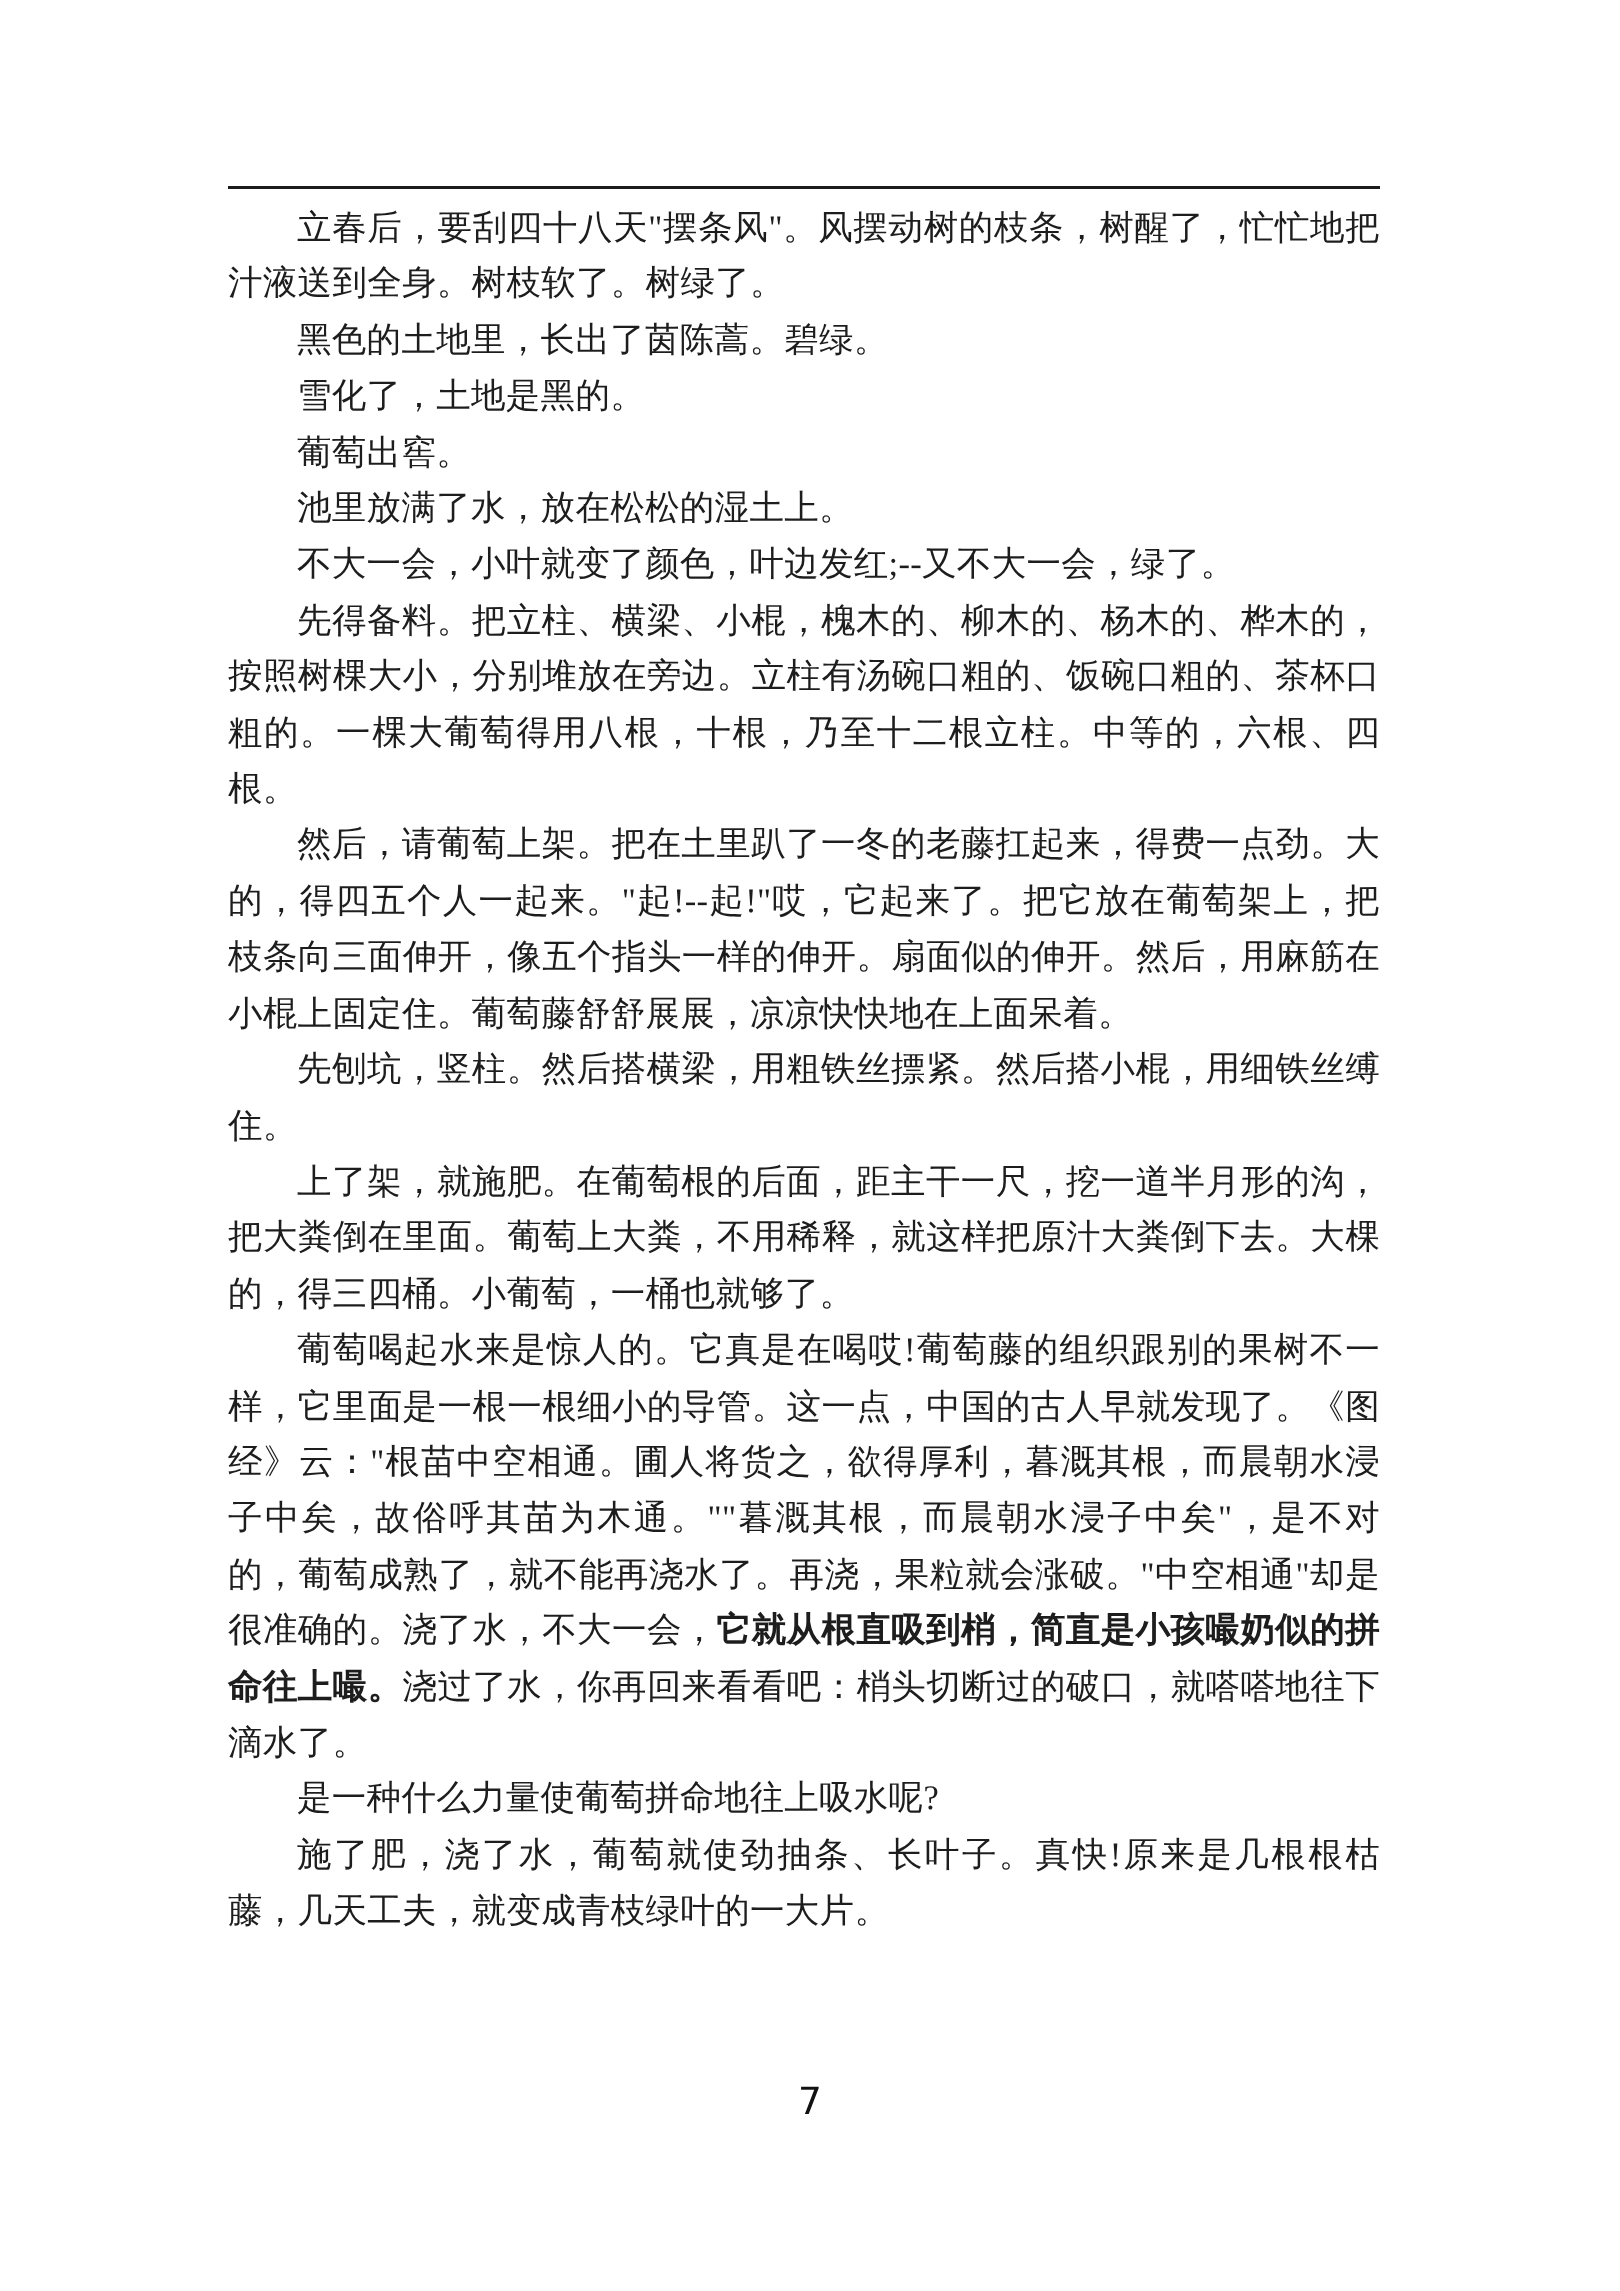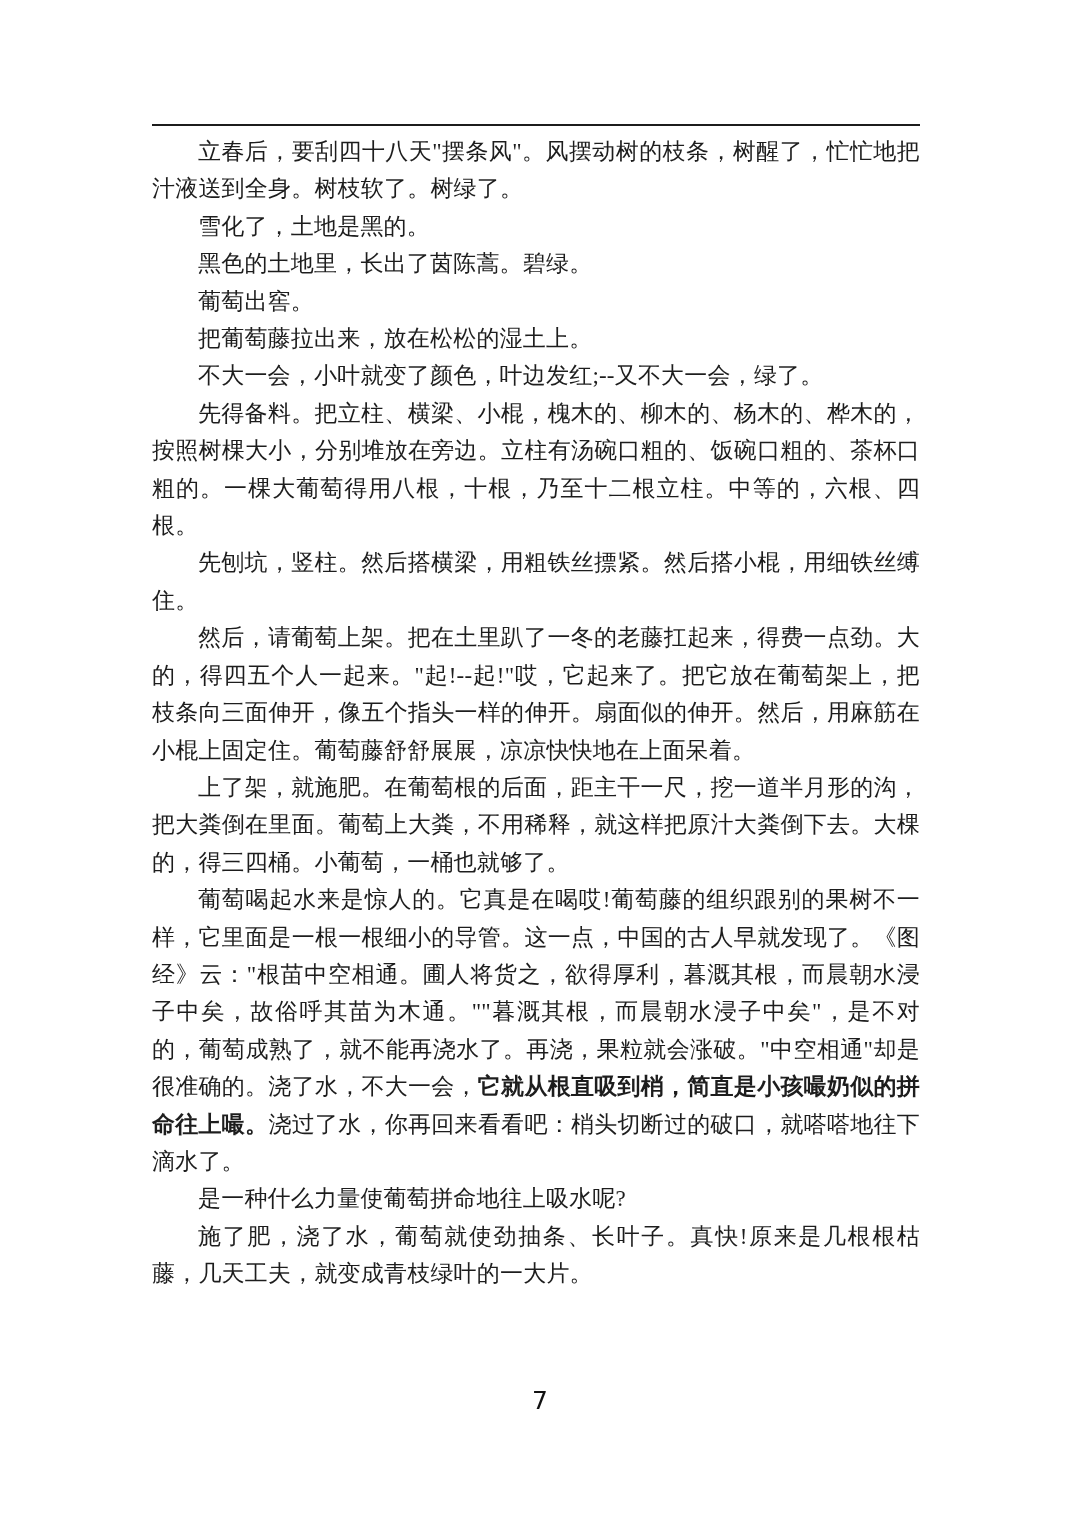--- a/index.html
+++ b/index.html
@@ -51,28 +51,28 @@
   }
 </style>
 </head>
 <body>
 
 <div class="page">
   <div class="content">
     <div class="top-rule"></div>
     <div>
         <p class="para"><span>立春后，要刮四十八天"摆条风"。风摆动树的枝条，树醒了，忙忙地把汁液送到全身。树枝软了。树绿了。</span></p>
+        <p class="para"><span>黑色的土地里，长出了茵陈蒿。碧绿。</span></p>
         <p class="para"><span>雪化了，土地是黑的。</span></p>
-        <p class="para"><span>黑色的土地里，长出了茵陈蒿。碧绿。</span></p>
         <p class="para"><span>葡萄出窖。</span></p>
-        <p class="para"><span>把葡萄藤拉出来，放在松松的湿土上。</span></p>
+        <p class="para"><span>池里放满了水，放在松松的湿土上。</span></p>
         <p class="para"><span>不大一会，小叶就变了颜色，叶边发红;--又不大一会，绿了。</span></p>
         <p class="para"><span>先得备料。把立柱、横梁、小棍，槐木的、柳木的、杨木的、桦木的，按照树棵大小，分别堆放在旁边。立柱有汤碗口粗的、饭碗口粗的、茶杯口粗的。一棵大葡萄得用八根，十根，乃至十二根立柱。中等的，六根、四根。</span></p>
+        <p class="para"><span>然后，请葡萄上架。把在土里趴了一冬的老藤扛起来，得费一点劲。大的，得四五个人一起来。"起!--起!"哎，它起来了。把它放在葡萄架上，把枝条向三面伸开，像五个指头一样的伸开。扇面似的伸开。然后，用麻筋在小棍上固定住。葡萄藤舒舒展展，凉凉快快地在上面呆着。</span></p>
         <p class="para"><span>先刨坑，竖柱。然后搭横梁，用粗铁丝摽紧。然后搭小棍，用细铁丝缚住。</span></p>
-        <p class="para"><span>然后，请葡萄上架。把在土里趴了一冬的老藤扛起来，得费一点劲。大的，得四五个人一起来。"起!--起!"哎，它起来了。把它放在葡萄架上，把枝条向三面伸开，像五个指头一样的伸开。扇面似的伸开。然后，用麻筋在小棍上固定住。葡萄藤舒舒展展，凉凉快快地在上面呆着。</span></p>
         <p class="para"><span>上了架，就施肥。在葡萄根的后面，距主干一尺，挖一道半月形的沟，把大粪倒在里面。葡萄上大粪，不用稀释，就这样把原汁大粪倒下去。大棵的，得三四桶。小葡萄，一桶也就够了。</span></p>
         <p class="para"><span>葡萄喝起水来是惊人的。它真是在喝哎!葡萄藤的组织跟别的果树不一样，它里面是一根一根细小的导管。这一点，中国的古人早就发现了。《图经》云："根苗中空相通。圃人将货之，欲得厚利，暮溉其根，而晨朝水浸子中矣，故俗呼其苗为木通。""暮溉其根，而晨朝水浸子中矣"，是不对的，葡萄成熟了，就不能再浇水了。再浇，果粒就会涨破。"中空相通"却是很准确的。浇了水，不大一会，</span><span class="bold">它就从根直吸到梢，简直是小孩嘬奶似的拼命往上嘬。</span><span>浇过了水，你再回来看看吧：梢头切断过的破口，就嗒嗒地往下滴水了。</span></p>
         <p class="para"><span>是一种什么力量使葡萄拼命地往上吸水呢?</span></p>
         <p class="para"><span>施了肥，浇了水，葡萄就使劲抽条、长叶子。真快!原来是几根根枯藤，几天工夫，就变成青枝绿叶的一大片。</span></p>
       </div>
   </div>
   <div class="page-number">7</div>
 </div>
 
 </body></html>

